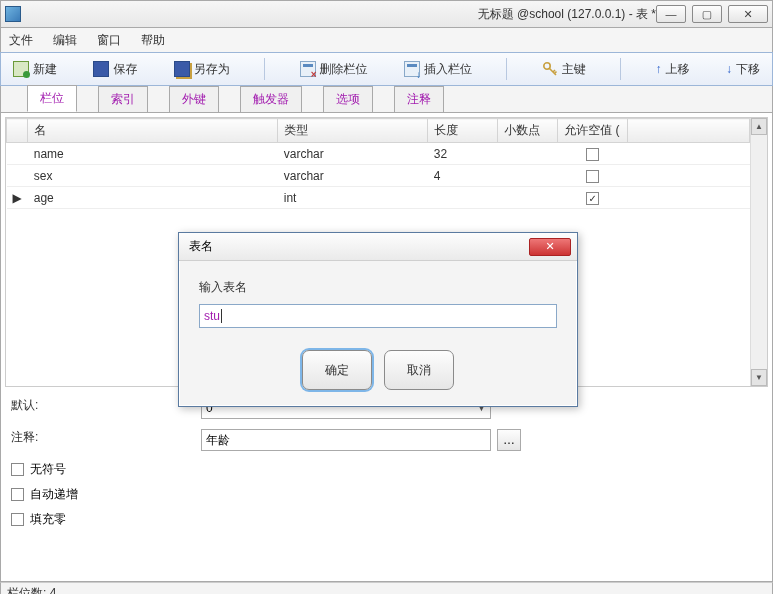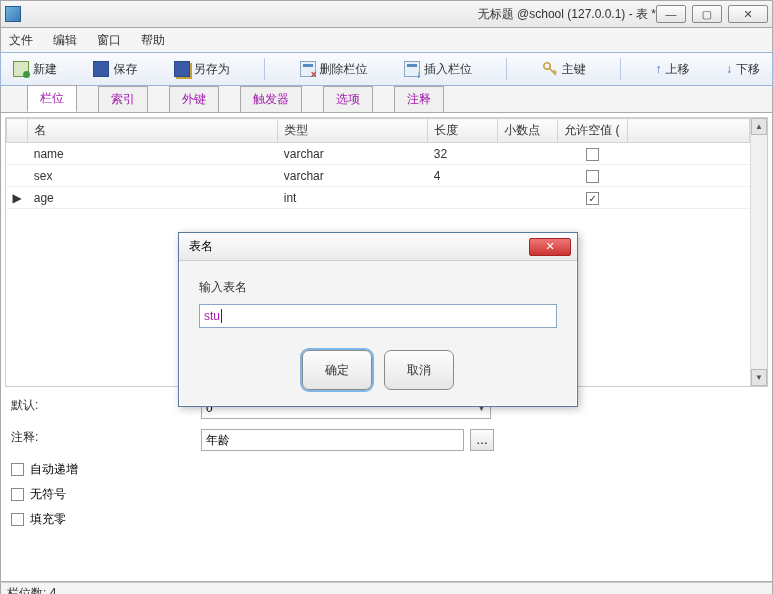--- a/index.html
+++ b/index.html
@@ -148,21 +148,21 @@
   .form-label { width: 190px; color:#333;}
   .form-input { flex:0 0 300px;}
   .select {
     border:1px solid #aaa; height:22px; background:#fff;
     display:flex;align-items:center;justify-content:space-between;
     padding:0 4px; width:290px;
   }
   .select .dd{font-size:9px;color:#555;}
   .textin {
     border:1px solid #aaa; height:22px; background:#fff;
-    padding:0 4px; width:263px; display:flex;align-items:center;
+    padding:0 4px; width:290px; display:flex;align-items:center;
   }
   .dotbtn{
     width:24px;height:22px;border:1px solid #aaa;background:linear-gradient(to bottom,#fdfdfd,#e6e6e6);
     margin-left:6px;display:flex;align-items:center;justify-content:center;
   }
   .chkrow{display:flex;align-items:center;gap:6px;margin-bottom:8px;}
   
   .statusbar {
     height:22px;
     border:1px solid #a9a9a9; border-top:1px solid #ccc;
@@ -351,25 +351,25 @@
       <div class="form-label">注释:</div>
       <div class="form-input" style="display:flex;">
         <div class="textin">
           <span>年龄</span>
         </div>
         <div class="dotbtn">…</div>
       </div>
     </div>
     <div class="chkrow">
       <span class="chk"></span>
-      <span>自动递增</span>
+      <span>无符号</span>
     </div>
     <div class="chkrow">
       <span class="chk"></span>
-      <span>无符号</span>
+      <span>自动递增</span>
     </div>
     <div class="chkrow">
       <span class="chk"></span>
       <span>填充零</span>
     </div>
   </div>
 
 </div>
 
 <div class="statusbar">

